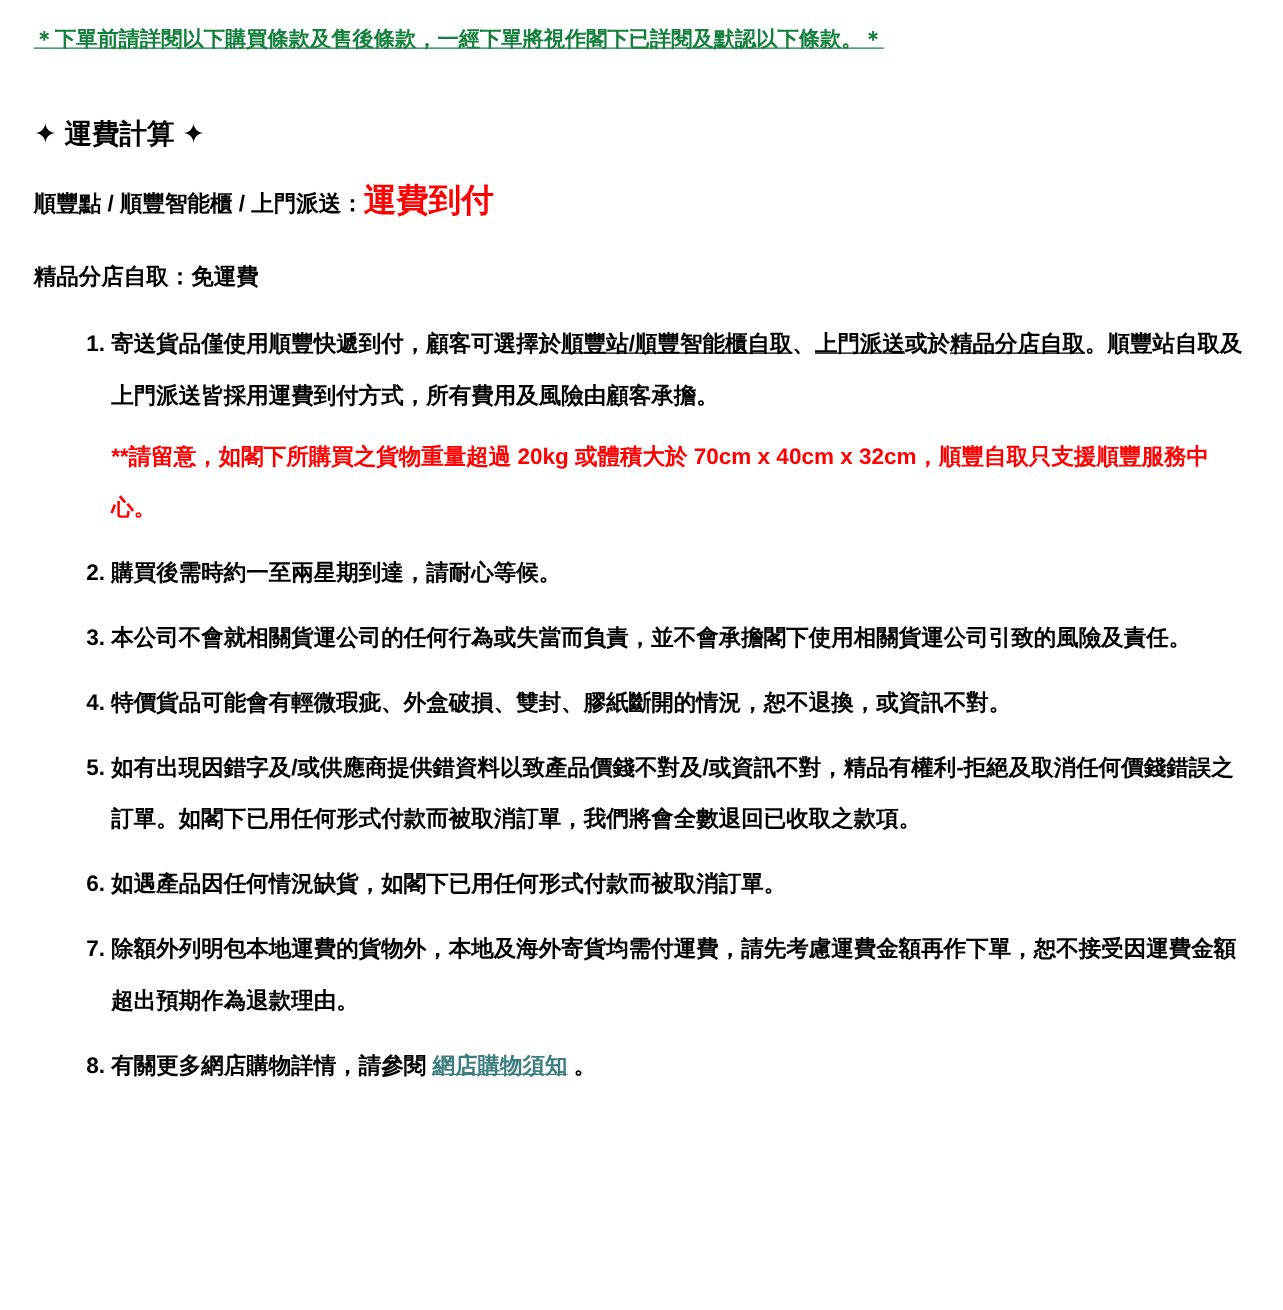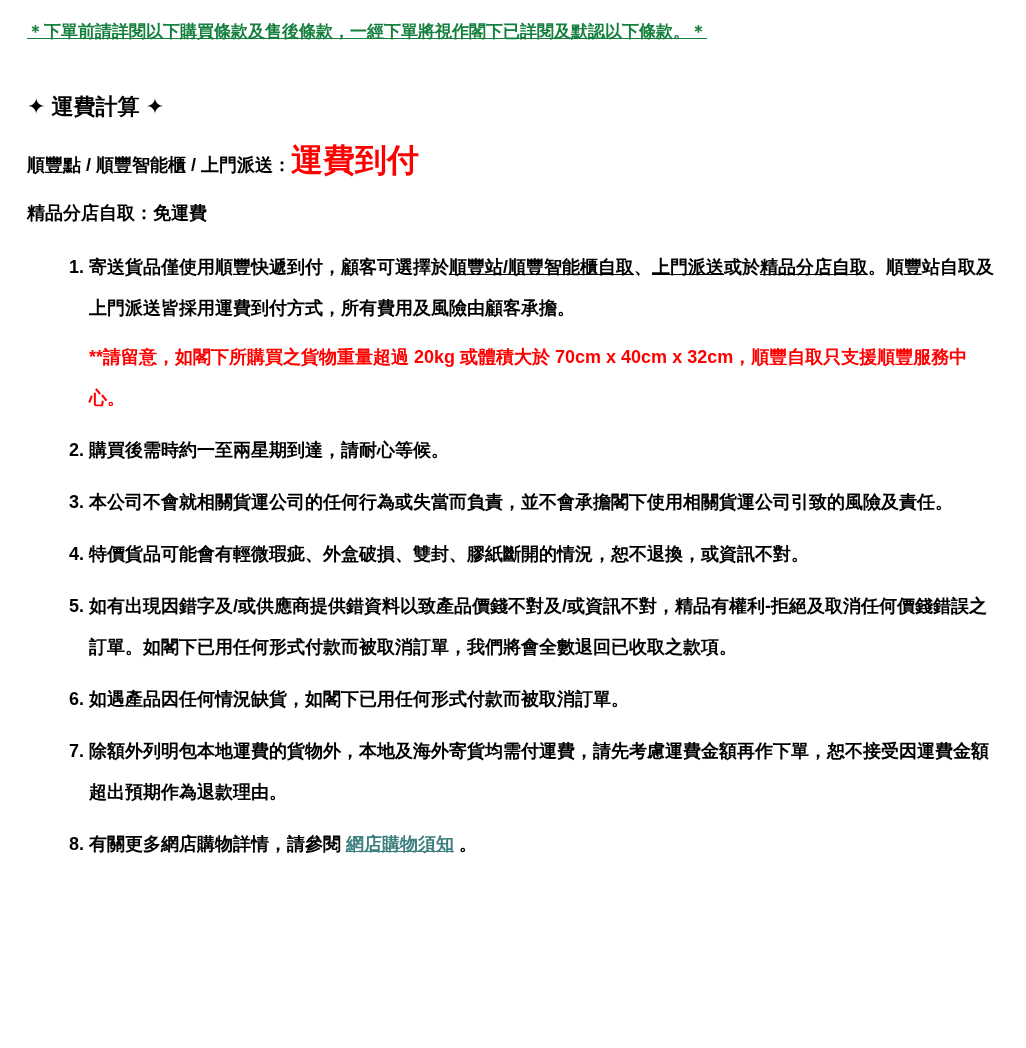--- a/index.html
+++ b/index.html
@@ -29,24 +29,24 @@
   #shipping-heading { margin-top: 48px; }
   #terms-heading { margin-top: 60px; }
 
   .ship-line {
     margin-top: 23px;
     font-size: 18px;
     line-height: 34px;
   }
   .ship-value {
     color: #ff0000;
-    font-size: 32px;
+    font-size: 26px;
   }
   .ship-line2 {
-    margin-top: 18px;
+    margin-top: 28px;
     font-size: 18px;
     line-height: 27px;
   }
 
   ol.terms {
     margin: 20px 0 0 0;
     padding-left: 62px;
     font-size: 18px;
   }
   ol.terms > li {

